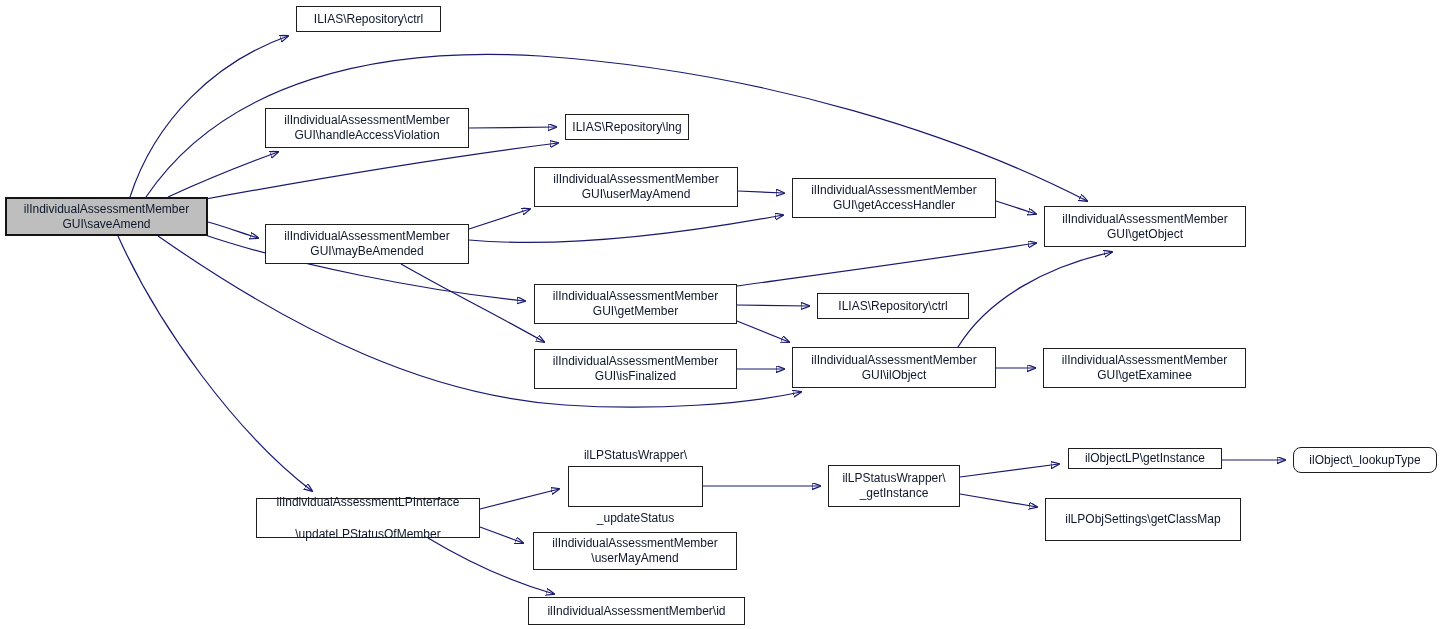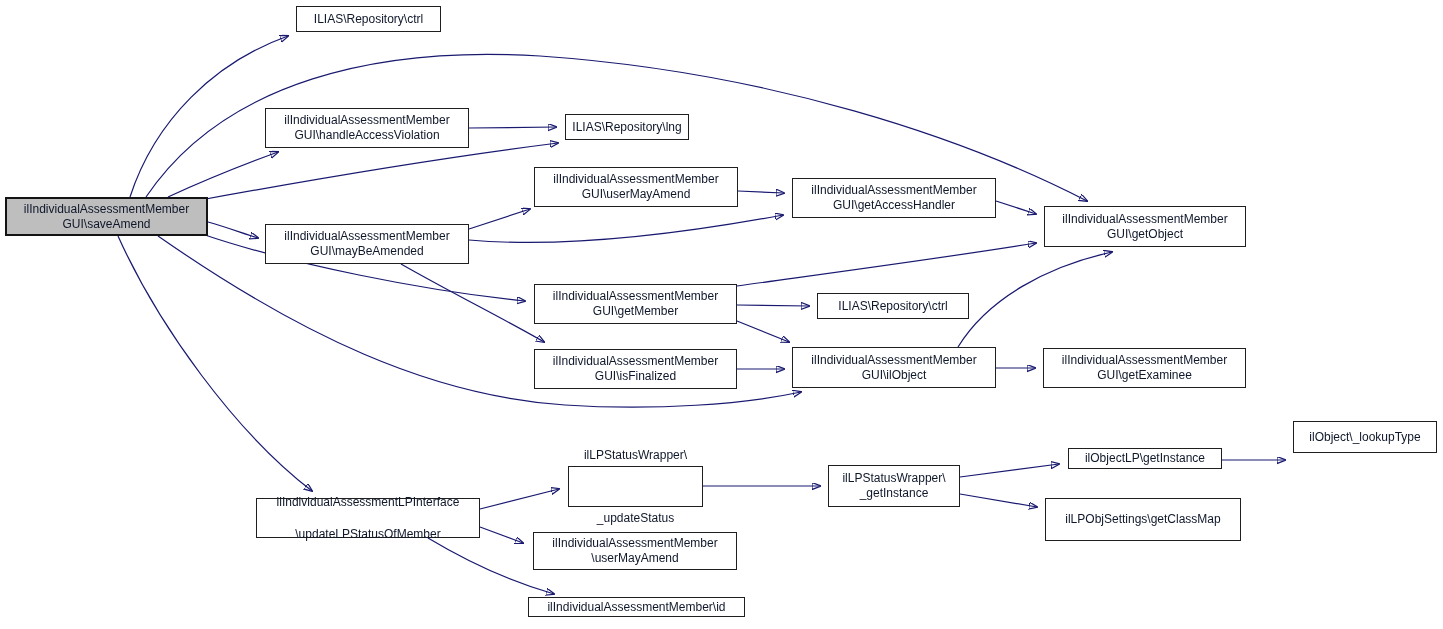--- a/index.html
+++ b/index.html
@@ -142,34 +142,34 @@
   <div class="node" style="left:568px;top:466px;width:135px;height:41px;gap:48px;">
     <span>ilLPStatusWrapper\</span>
     <span>_updateStatus</span>
   </div>
 
   <div class="node" style="left:533px;top:532px;width:204px;height:38px;">
     <span>ilIndividualAssessmentMember</span>
     <span>\userMayAmend</span>
   </div>
 
-  <div class="node" style="left:528px;top:597px;width:217px;height:20px;">
+  <div class="node" style="left:528px;top:597px;width:217px;height:28px;">
     <span>ilIndividualAssessmentMember\id</span>
   </div>
 
   <div class="node" style="left:828px;top:465px;width:132px;height:42px;">
     <span>ilLPStatusWrapper\</span>
     <span>_getInstance</span>
   </div>
 
   <div class="node" style="left:1068px;top:448px;width:154px;height:21px;">
     <span>ilObjectLP\getInstance</span>
   </div>
 
-  <div class="node" style="left:1293px;top:421px;width:144px;height:32px;">
+  <div class="node" style="left:1293px;top:447px;width:144px;height:26px;border-radius:8px;">
     <span>ilObject\_lookupType</span>
   </div>
 
   <div class="node" style="left:1045px;top:498px;width:196px;height:43px;">
     <span>ilLPObjSettings\getClassMap</span>
   </div>
 
 </div>
 
 </body></html>

